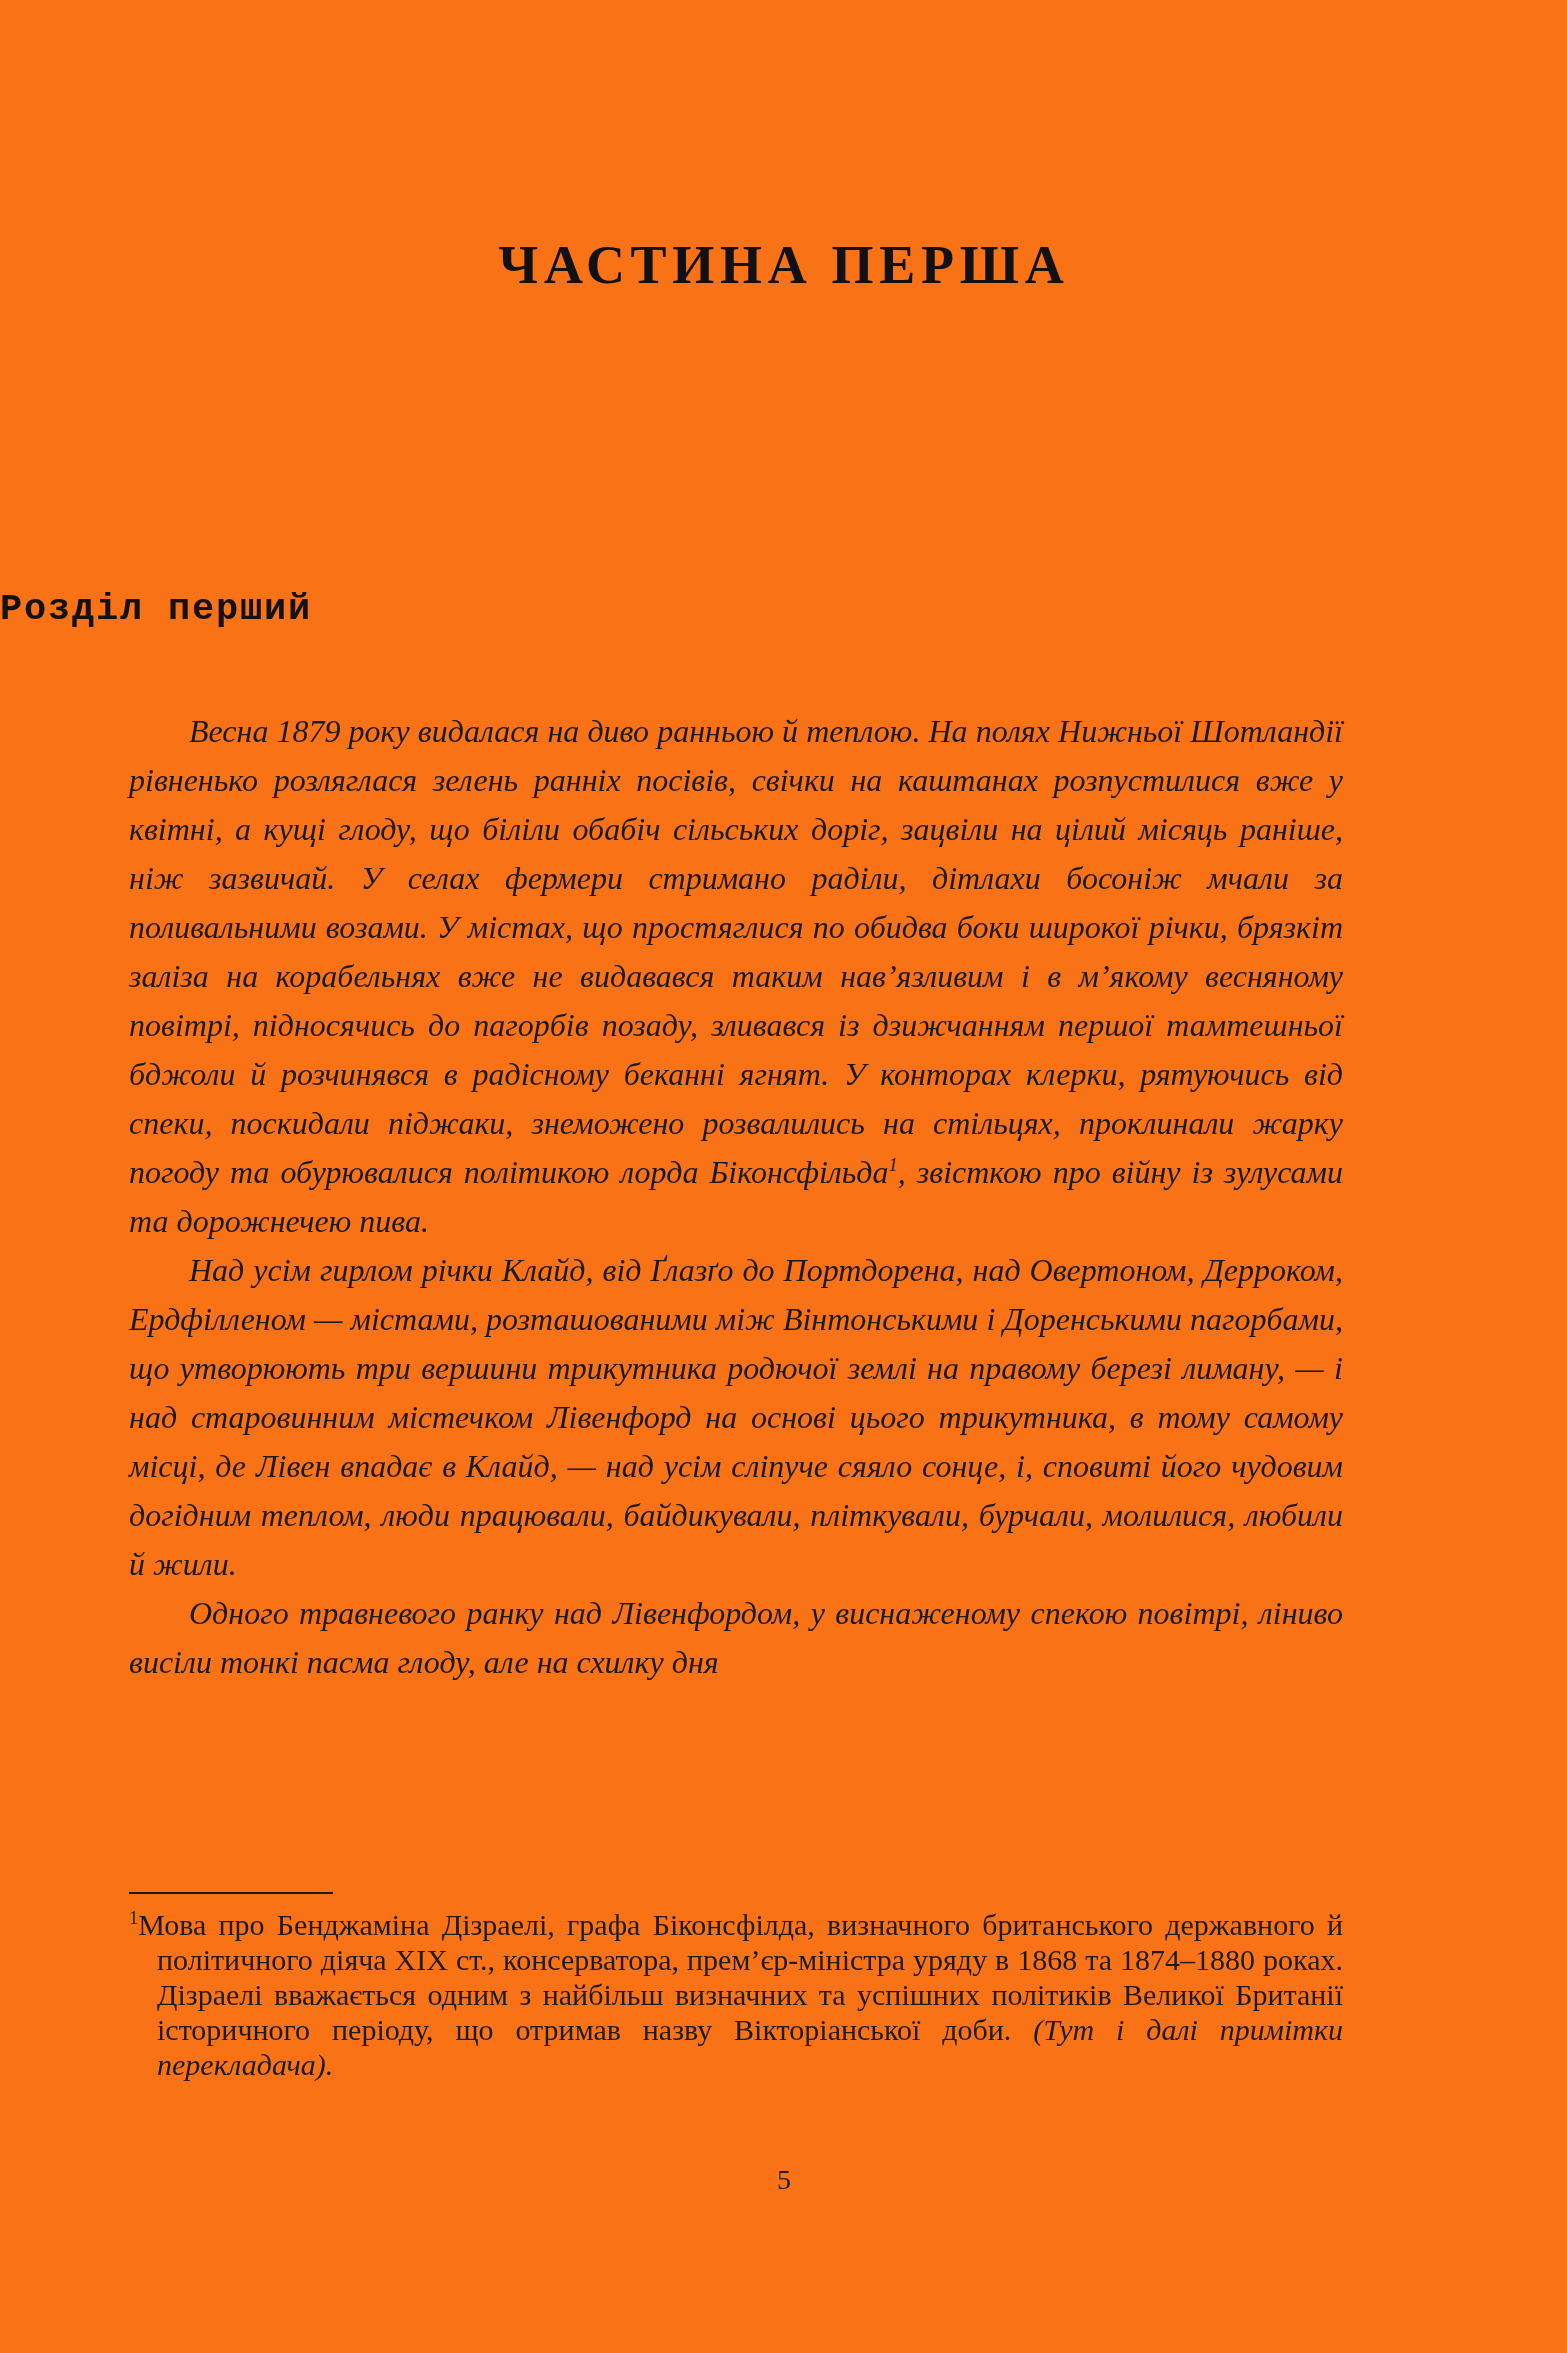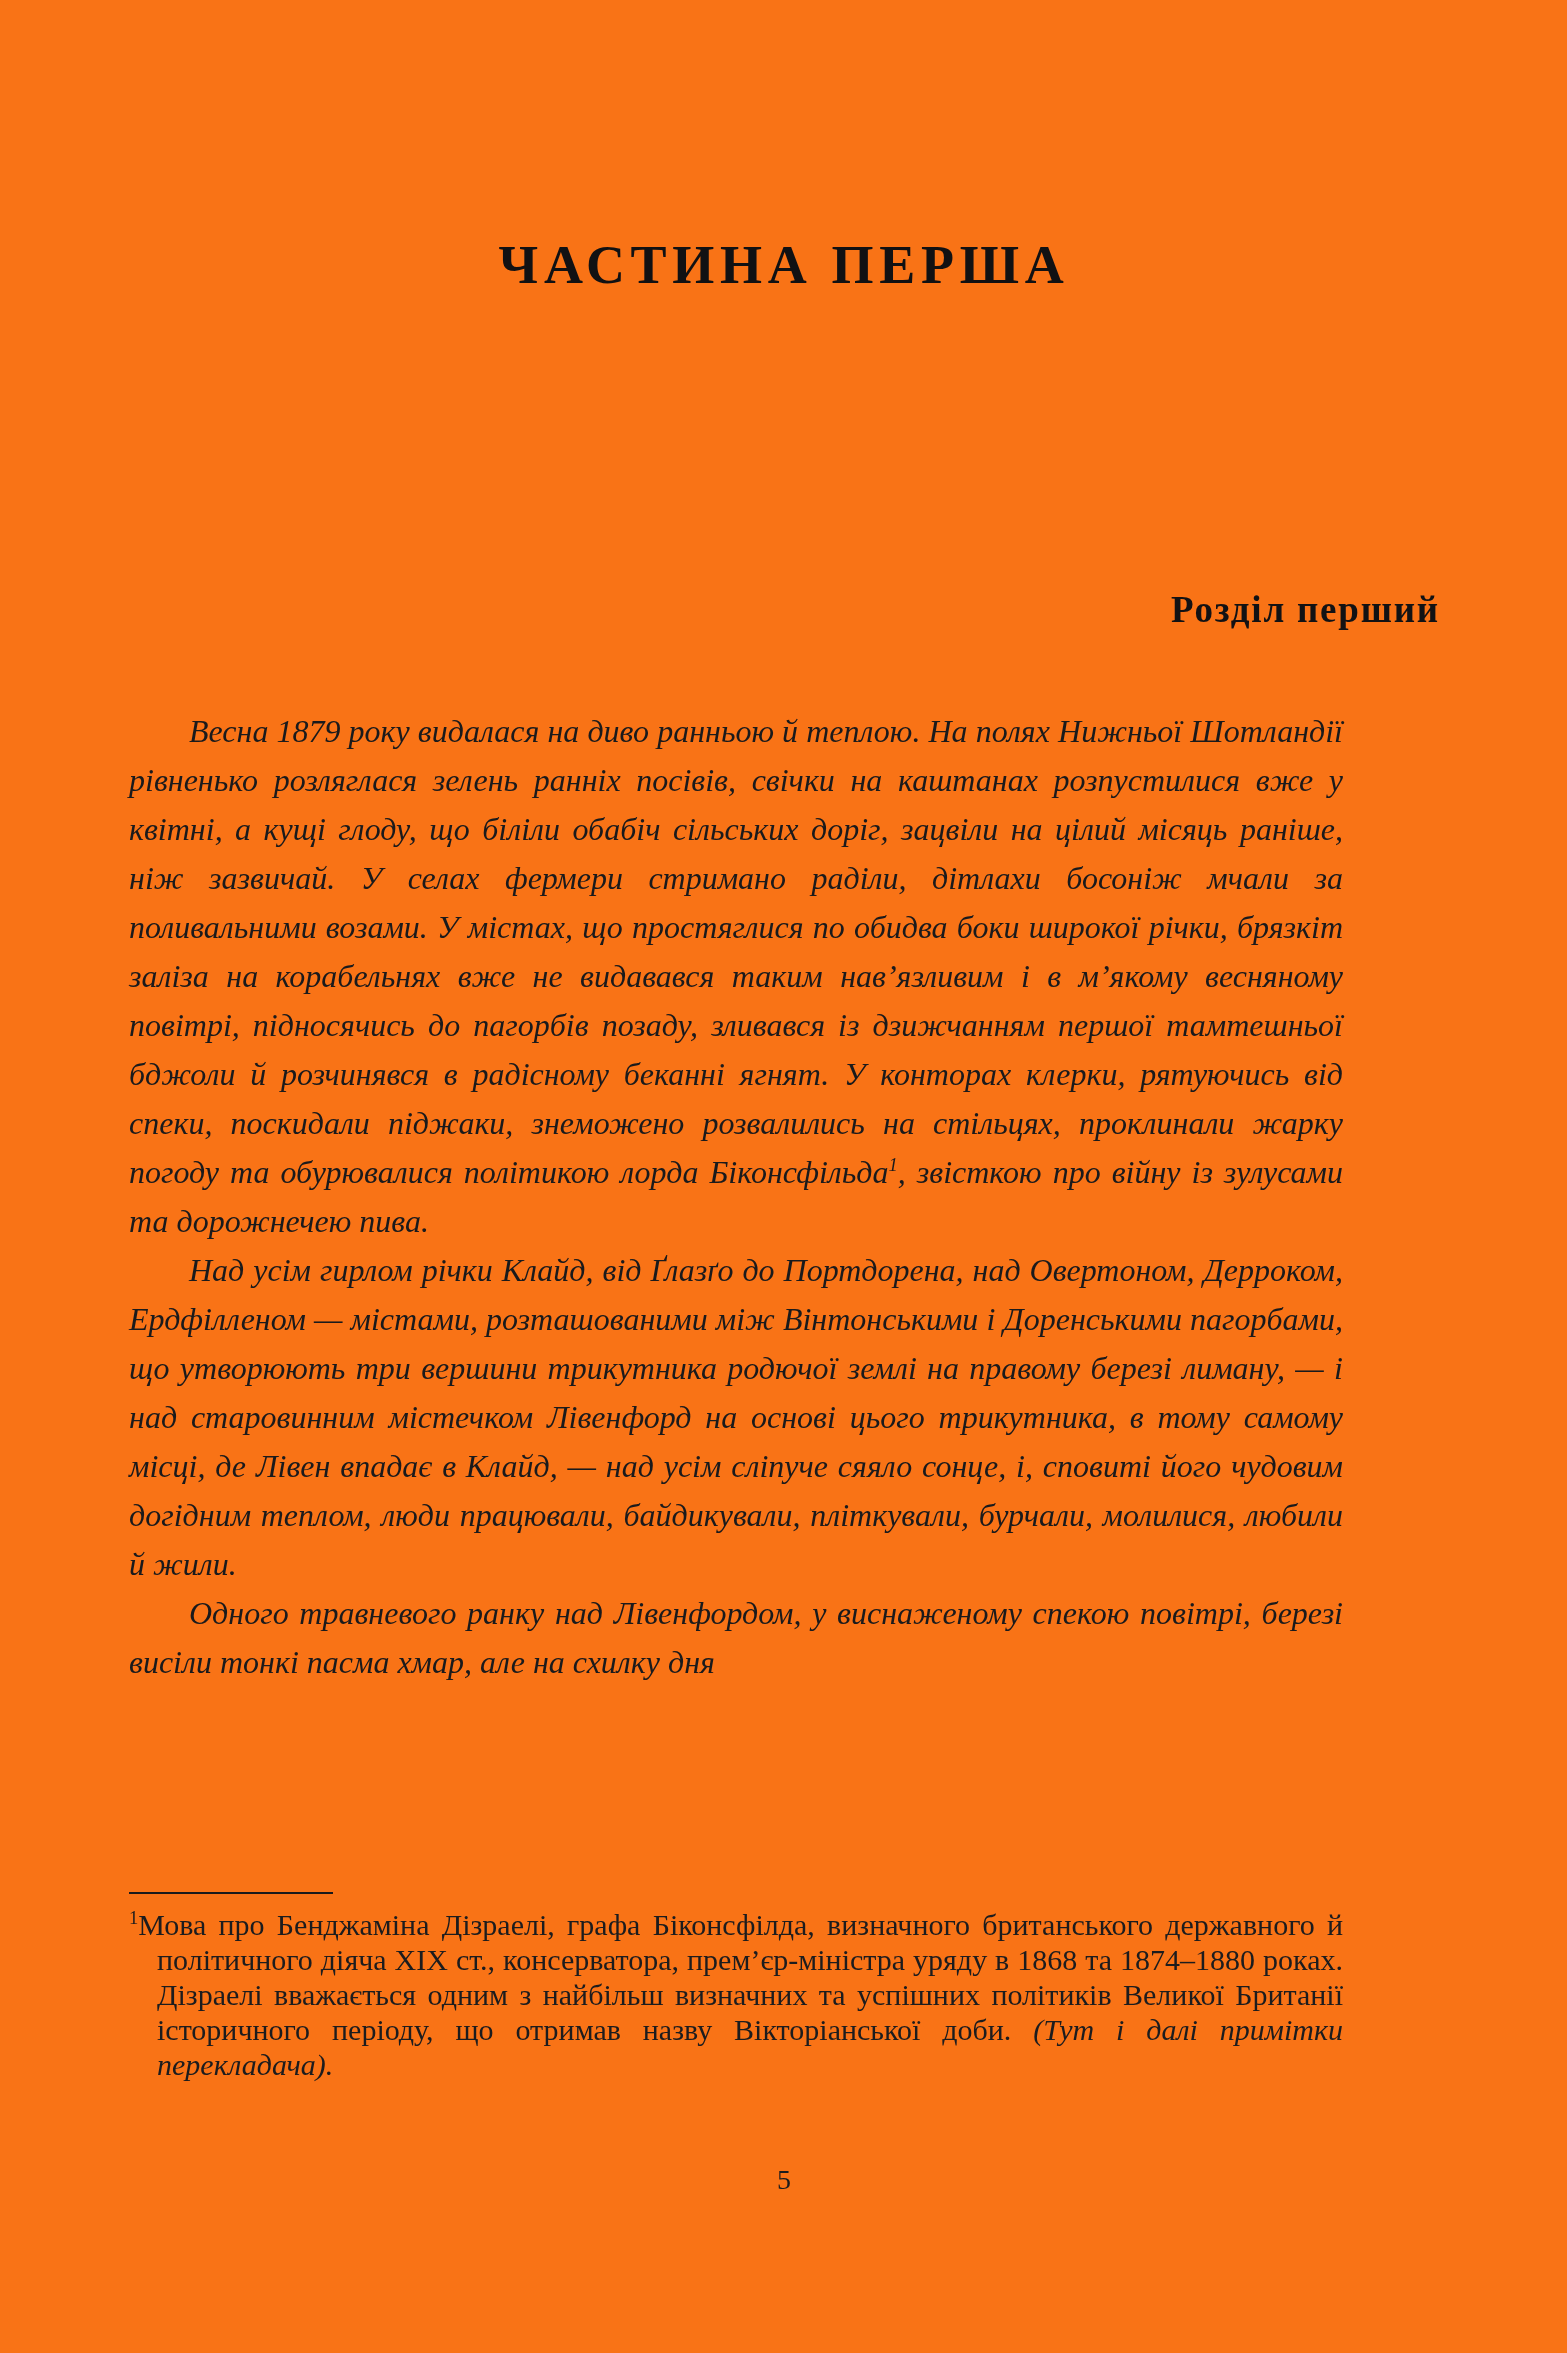--- a/index.html
+++ b/index.html
@@ -40,25 +40,26 @@
     font-family: "Liberation Serif", "DejaVu Serif", serif;
     white-space: pre;
   }
 
   
   .chapter-heading {
     position: absolute;
     left: 0;
     top: 557px;
     width: 1440px;
-    text-align: right;
+    text-align: left;
     font-size: 37px;
     font-weight: 700;
     letter-spacing: 1.8px;
     color: #121214;
+    font-family: Liberation Mono, monospace;
   }
 
   
   .body-block {
     position: absolute;
     left: 129px;
     top: 707px;
     width: 1214px;
     font-size: 32px;
     line-height: 49px;
@@ -132,21 +133,21 @@
   <h1 class="part-title">ЧАСТИНА ПЕРША</h1>
 
   <h2 class="chapter-heading">Розділ перший</h2>
 
   <div class="body-block">
 
     <p><span>Весна 1879 року видалася на диво ранньою й теплою. На полях Нижньої Шотландії рівненько розляглася зелень ранніх посівів, свічки на каштанах розпустилися вже у квітні, а кущі глоду, що біліли обабіч сільських доріг, зацвіли на цілий місяць раніше, ніж зазвичай. У селах фермери стримано раділи, дітлахи босоніж мчали за поливальними возами. У містах, що простяглися по обидва боки широкої річки, брязкіт заліза на корабельнях вже не видавався таким нав’язливим і в м’якому весняному повітрі, підносячись до пагорбів позаду, зливався із дзижчанням першої тамтешньої бджоли й розчинявся в радісному беканні ягнят. У конторах клерки, рятуючись від спеки, поскидали піджаки, знеможено розвалились на стільцях, проклинали жарку погоду та обурювалися політикою лорда Біконсфільда</span><sup class="fn-ref">1</sup><span>, звісткою про війну із зулусами та дорожнечею пива.</span></p>
 
     <p><span>Над усім гирлом річки Клайд, від Ґлазґо до Портдорена, над Овертоном, Дерроком, Ердфілленом — містами, розташованими між Вінтонськими і Доренськими пагорбами, що утворюють три вершини трикутника родючої землі на правому березі лиману, — і над старовинним містечком Лівенфорд на основі цього трикутника, в тому самому місці, де Лівен впадає в Клайд, — над усім сліпуче сяяло сонце, і, сповиті його чудовим догідним теплом, люди працювали, байдикували, пліткували, бурчали, молилися, любили й жили.</span></p>
 
-    <p><span>Одного травневого ранку над Лівенфордом, у виснаженому спекою повітрі, березі висіли тонкі пасма хмар, але на схилку дня</span></p>
+    <p><span>Одного травневого ранку над Лівенфордом, у виснаженому спекою повітрі, ліниво висіли тонкі пасма глоду, але на схилку дня</span></p>
 
   </div>
 
   <div class="footnote">
     <div class="footnote-rule"></div>
     <div class="footnote-text"><sup class="fn-marker">1</sup><span>Мова про Бенджаміна Дізраелі, графа Біконсфілда, визначного британського державного й політичного діяча XIX ст., консерватора, прем’єр-міністра уряду в 1868 та 1874–1880 роках. Дізраелі вважається одним з найбільш визначних та успішних політиків Великої Британії історичного періоду, що отримав назву Вікторіанської доби. </span><span class="fn-italic">(Тут і далі примітки перекладача).</span></div>
   </div>
 
   <div class="page-number">5</div>
 

